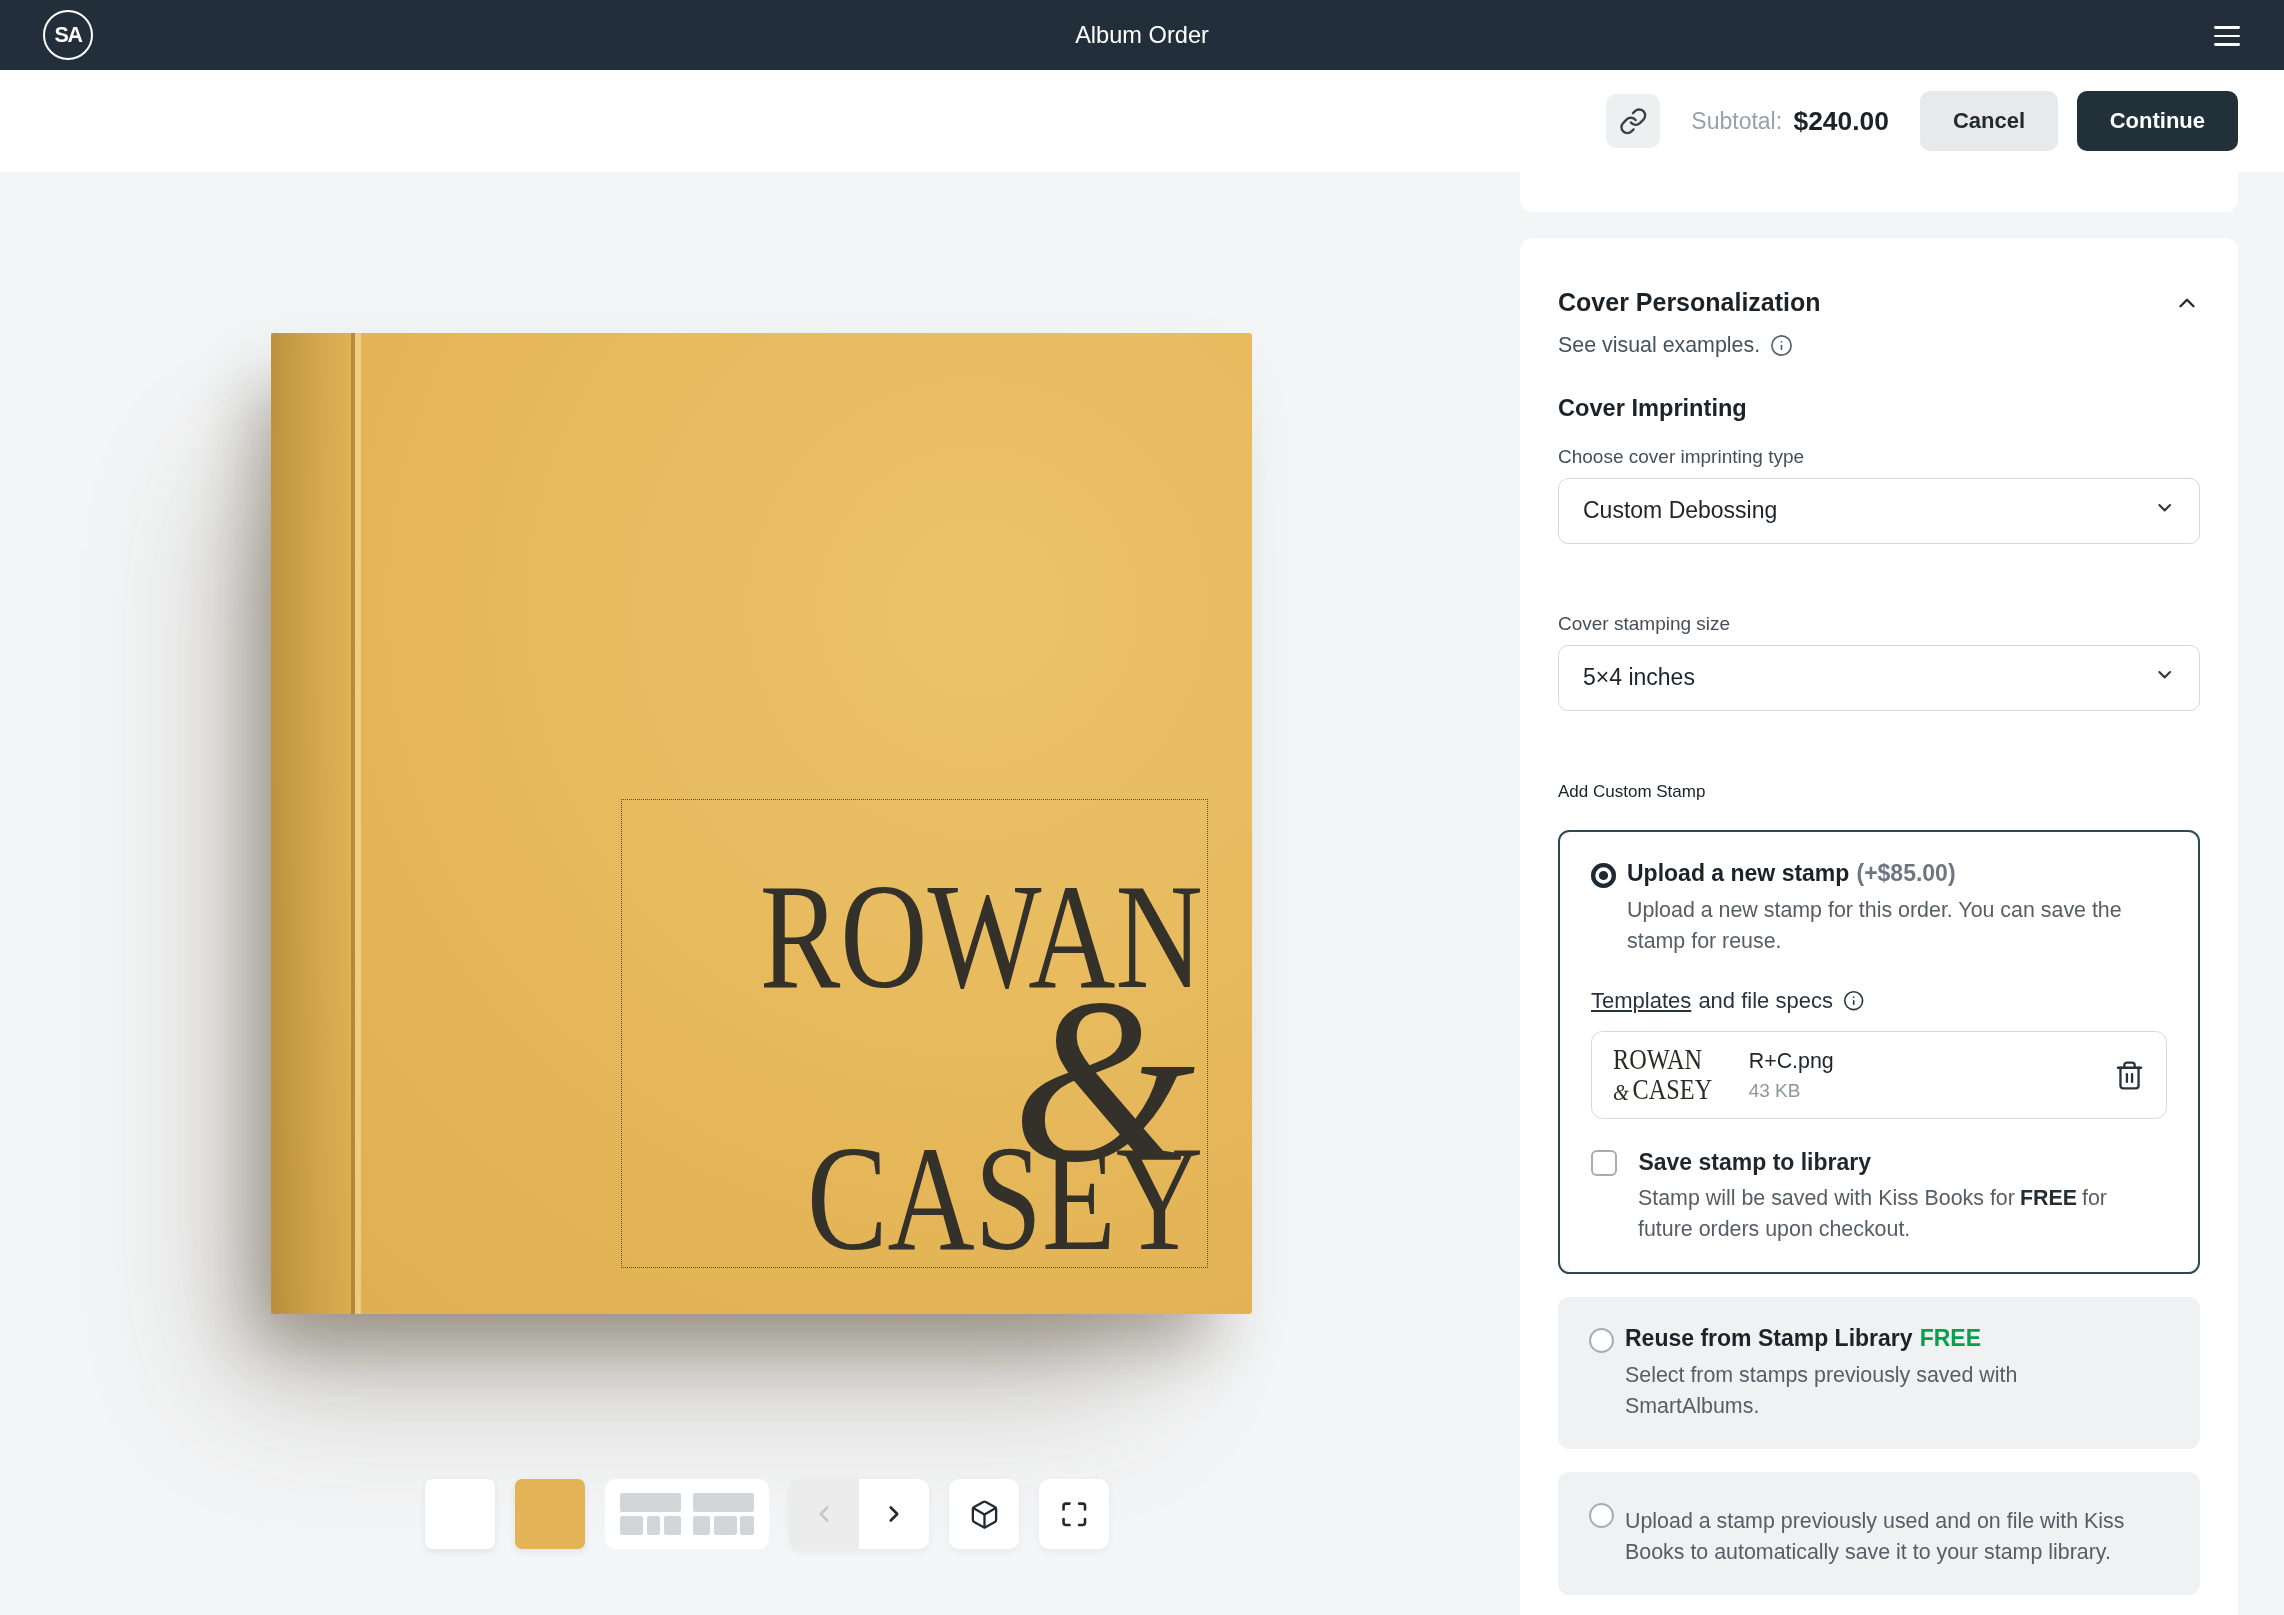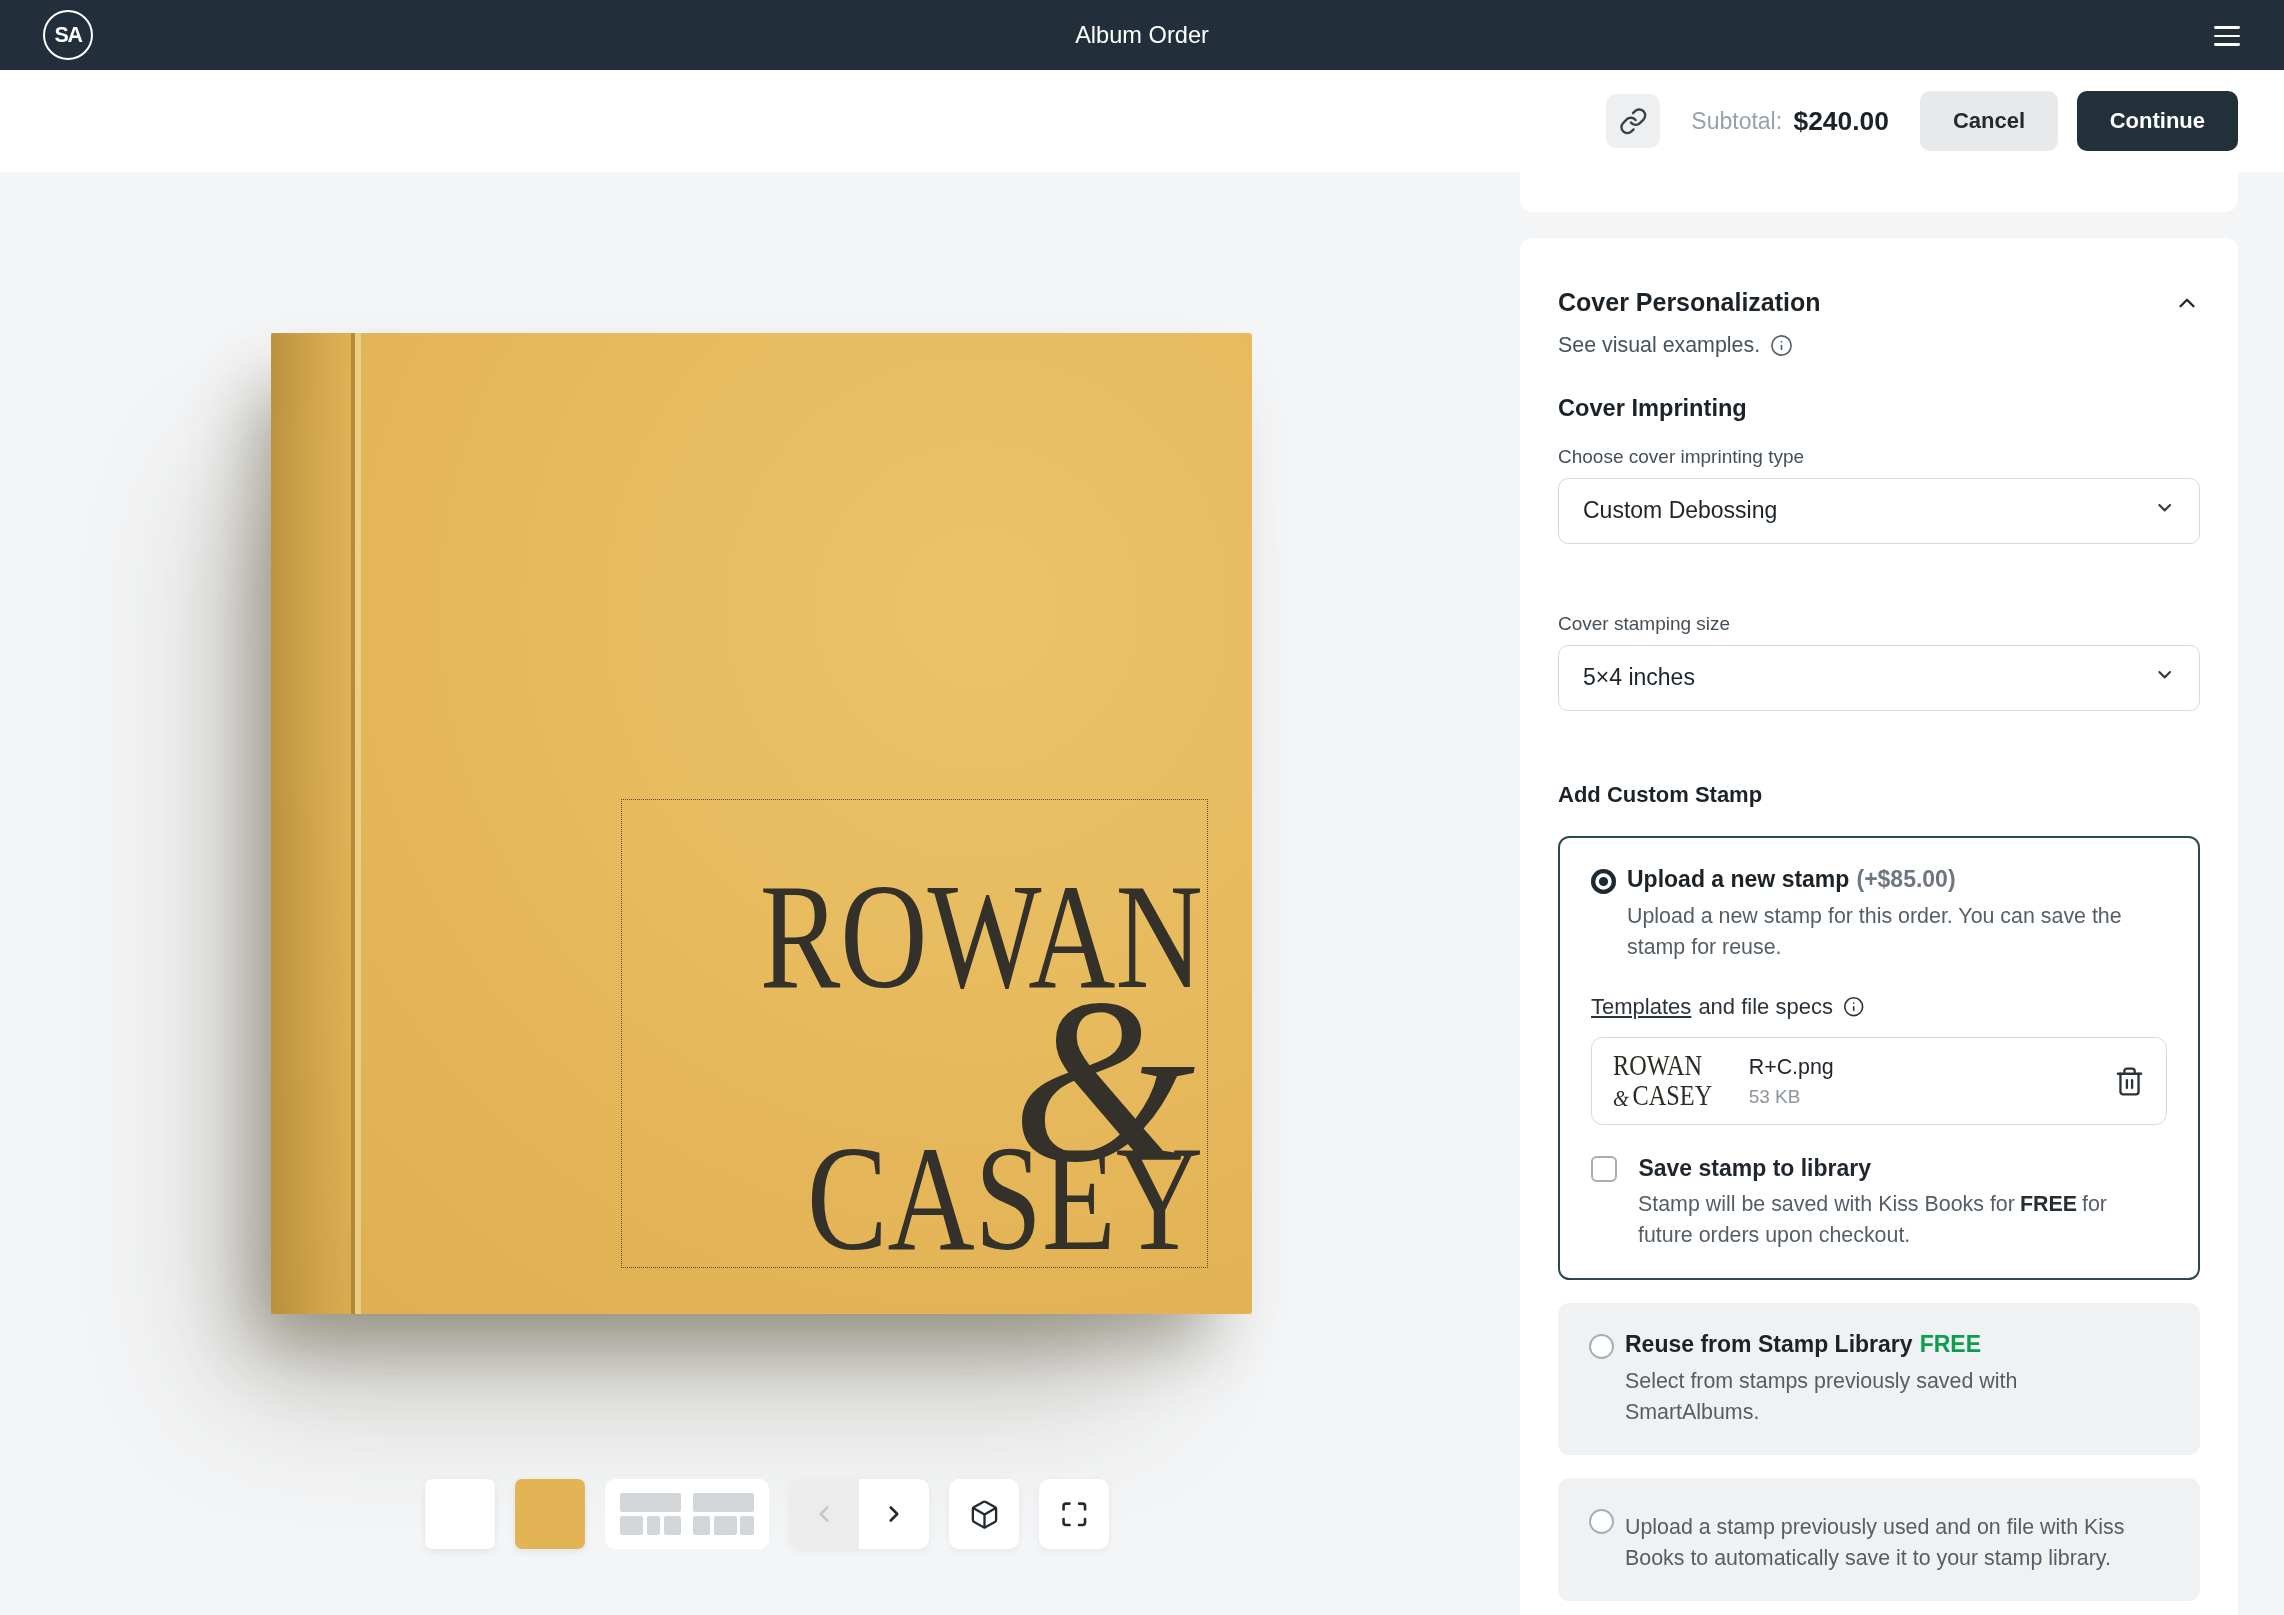--- a/index.html
+++ b/index.html
@@ -96,21 +96,21 @@
   .see-examples { margin-top:15.7px; display:flex; align-items:center; gap:10px;
                   font-size:21.4px; color:#46515a; }
   .info-ico { color:#5a646d; display:inline-flex; cursor:pointer; }
   .section-title { margin-top:37px; font-size:23.6px; font-weight:700; color:#1b2228; }
   .field-label { margin-top:24px; font-size:19px; color:#454f58; }
   .field-label + .select { margin-top:10px; }
   .select { height:66px; border:1.4px solid #d6d9db; border-radius:10px; background:#fff;
             display:flex; align-items:center; justify-content:space-between;
             padding:0 24px; font-size:23px; color:#1d242a; cursor:pointer; }
   .gap-lg { margin-top:69px; }
-  .stamp-title { margin-top:71px; font-size:22px; font-weight:700; }
+  .stamp-title { margin-top:71px; font-size:17px; font-weight:400; }
 
   .option { margin-top:28.6px; border-radius:11.4px; padding:27px 31px; }
   .option-selected { border:2.1px solid #2b4950; background:#fff; }
   .option-plain { background:#f0f1f2; margin-top:23px; cursor:pointer; }
   .opt-head { display:flex; gap:11px; }
   .radio { flex:0 0 auto; width:25px; height:25px; border-radius:50%; margin-top:3.6px; cursor:pointer; }
   .radio-on { background:#1d2a33; box-shadow: inset 0 0 0 4.3px #1d2a33, inset 0 0 0 7.9px #fff; }
   .radio-off { background:#fff; border:2.1px solid #a6aeb5; }
   .opt-title { font-size:23px; font-weight:700; color:#1b2228; line-height:1.25; }
   .opt-price { color:#6e7780; margin-left:7.1px; }
@@ -304,21 +304,21 @@
     <div class="file-box">
       <div class="file-thumb">
         <div class="ft-line1">ROWAN</div>
         <div class="ft-line2">
           <span class="ft-amp">&amp;</span>
           <span class="ft-casey">CASEY</span>
         </div>
       </div>
       <div class="file-info">
         <div class="file-name">R+C.png</div>
-        <div class="file-size">53 KB</div>
+        <div class="file-size">43 KB</div>
       </div>
       <div class="trash-btn">
         <svg width="31" height="31" viewBox="0 0 24 24" fill="none" stroke="currentColor" stroke-width="1.8" stroke-linecap="round" stroke-linejoin="round">
           <polyline points="3 6 5 6 21 6"></polyline>
           <path d="M19 6v14a2 2 0 0 1-2 2H7a2 2 0 0 1-2-2V6m3 0V4a2 2 0 0 1 2-2h4a2 2 0 0 1 2 2v2"></path>
           <line x1="10" y1="11" x2="10" y2="17"></line>
             <line x1="14" y1="11" x2="14" y2="17"></line>
         </svg>
       </div>
     </div>

